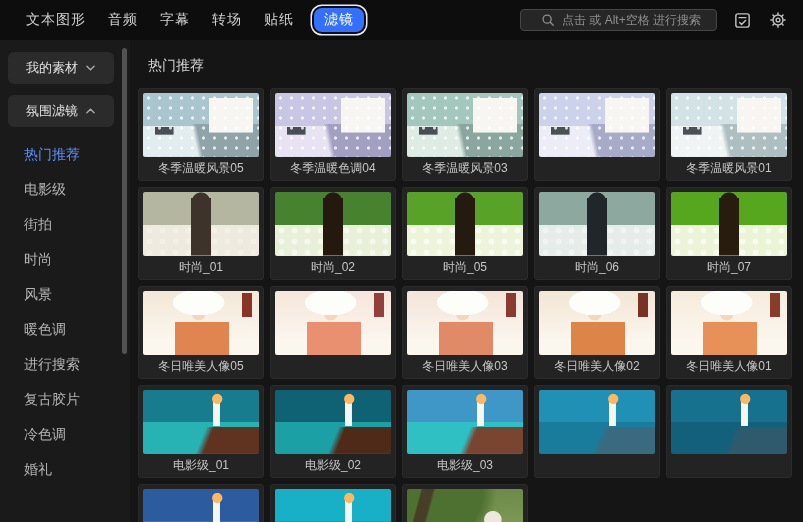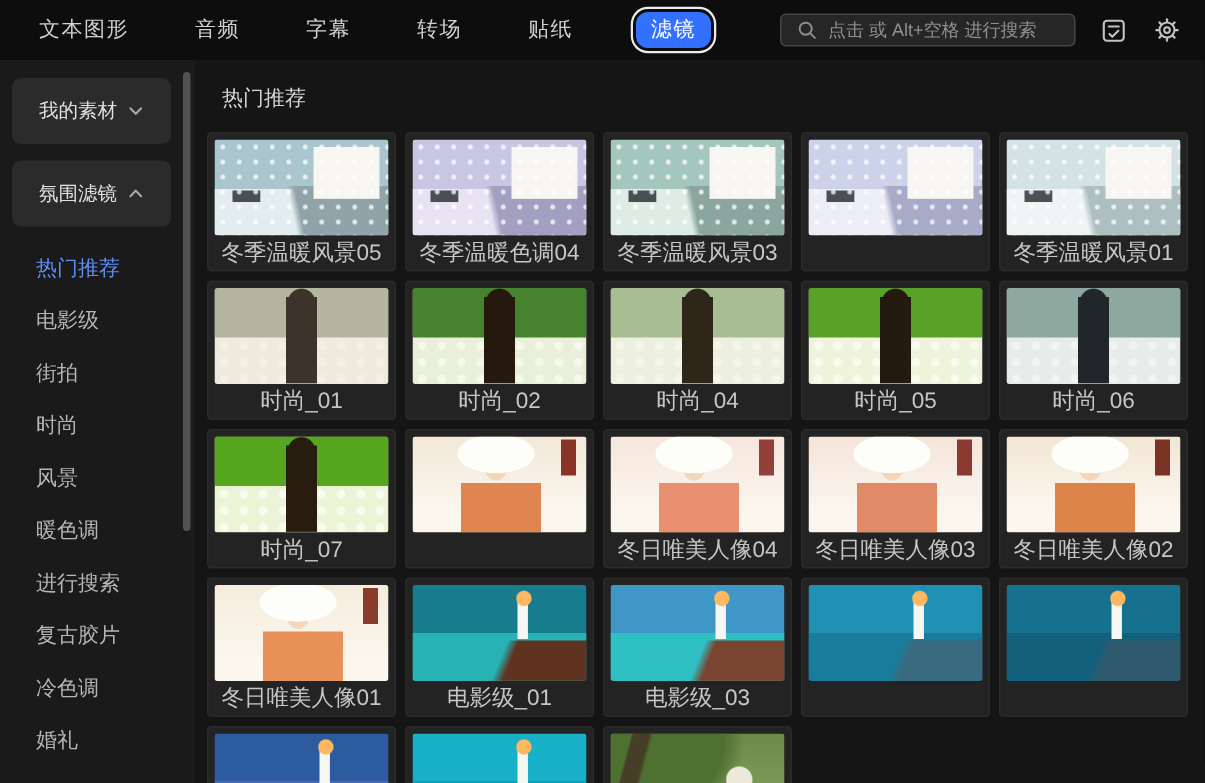--- a/index.html
+++ b/index.html
@@ -3,39 +3,39 @@
 <meta charset="utf-8">
 <style>
   * { margin:0; padding:0; box-sizing:border-box; }
   html,body { width:803px; height:522px; overflow:hidden; background:#0d0d0d;
     font-family:"Liberation Sans", sans-serif; }
   .app { position:relative; width:803px; height:522px; background:#151515; }
 
   
   .topbar { position:absolute; top:0; left:0; width:803px; height:40px;
     background:#0d0d0d; display:flex; align-items:center; }
-  .tabs { display:flex; align-items:center; gap:32px; padding-left:20px; }
+  .tabs { display:flex; align-items:center; gap:10px; padding-left:20px; }
   .tab { color:#cfcfcf; font-size:14px; letter-spacing:1px; cursor:pointer;
     padding:3px 6px; white-space:nowrap; }
   .tab.active { background:#3370ff; color:#ffffff; border-radius:8px; padding:3px 10px;
     box-shadow:0 0 0 2px #0d0d0d, 0 0 0 3.5px #ececec; margin:0 4px; }
   .topbar-right { margin-left:auto; display:flex; align-items:center; gap:14px;
     padding-right:14px; }
   .searchbox { display:flex; align-items:center; gap:7px; width:197px; height:22px;
-    background:#262626; border:1px solid #464646; border-radius:4px; padding:0 10px; }
+    background:#262626; border:1px solid #464646; border-radius:4px; padding:0 20px; }
   .searchbox input { flex:1; background:transparent; border:none; outline:none;
     color:#bdbdbd; font-size:12px; font-family:"Liberation Sans", sans-serif; }
   .searchbox input::placeholder { color:#8f8f8f; }
   .icon-btn { width:22px; height:22px; display:flex; align-items:center;
     justify-content:center; cursor:pointer; }
 
   
   .sidebar { position:absolute; top:40px; left:0; width:130px; height:482px;
     background:#1a1a1a; }
-  .side-pill { width:106px; height:44px; margin:0 0 0 8px; background:#2b2b2b;
+  .side-pill { width:106px; height:32px; margin:0 0 0 8px; background:#2b2b2b;
     border-radius:6px; display:flex; align-items:center; gap:8px; padding-left:18px;
     cursor:pointer; }
   .side-pill:first-child { margin-top:12px; }
   .side-pill + .side-pill { margin-top:11px; }
   .side-pill span { color:#e0e0e0; font-size:13px; white-space:nowrap; }
   .side-list { margin-top:10px; }
   .side-item { height:35px; display:flex; align-items:center; padding-left:24px;
     color:#b5b5b5; font-size:14px; cursor:pointer; white-space:nowrap; }
   .side-item.active { color:#5c8ef5; }
   .side-scroll { position:absolute; right:3px; top:8px; width:5px; height:306px;
@@ -44,21 +44,21 @@
   
   .main { position:absolute; top:40px; left:130px; width:673px; height:482px;
     background:#151515; overflow:hidden; }
   .section-title { color:#d4d4d4; font-size:14px; margin:17px 0 0 18px; }
   .grid { margin:13px 0 0 8px; display:grid; grid-template-columns:repeat(5,126px);
     grid-auto-rows:93px; gap:6px; }
   .card { background:#232323; border:1px solid #2b2b2b; border-radius:3px;
     padding:4px 4px 0 4px; cursor:pointer; display:flex; flex-direction:column; }
   .thumb { width:100%; height:64px; border-radius:2px; }
   .card-label { flex:1; display:flex; align-items:center; justify-content:center;
-    color:#c6c6c6; font-size:15px; white-space:nowrap; overflow:hidden; }
+    color:#c6c6c6; font-size:12px; white-space:nowrap; overflow:hidden; }
 
   
   .scene-winter-street { background:
     radial-gradient(circle, rgba(255,255,255,.75) 18%, transparent 26%) 0 0 / 11px 10px,
     linear-gradient(#f7f6f2,#f7f6f2) no-repeat right 8% top 18% / 38% 54%,
     repeating-linear-gradient(to right, rgba(82,62,44,.55) 0 2px, transparent 2px 8px)
       no-repeat right 10% top 36% / 30% 36%,
     linear-gradient(rgba(34,40,46,.8),rgba(34,40,46,.8)) no-repeat left 12% top 60% / 16% 12%,
     linear-gradient(78deg, transparent 45%, var(--c3) 49%) no-repeat left 0 bottom 0 / 100% 52%,
     linear-gradient(var(--c2),var(--c2)) no-repeat left 0 bottom 0 / 100% 48%,
@@ -207,47 +207,43 @@
     <div class="thumb scene-fashion" style="--c1: #b5b6a0; --c2: #eeeadf; --c3: #3d332a; --c4: #f4f0e4;"></div>
     <div class="card-label">时尚_01</div>
   </div>
 
   <div class="card">
     <div class="thumb scene-fashion" style="--c1: #47822e; --c2: #e9f0da; --c3: #25180f; --c4: #f6f8ea;"></div>
     <div class="card-label">时尚_02</div>
   </div>
 
 
-  <div class="card">
-    <div class="thumb scene-fashion" style="--c1: #a9bd92; --c2: #edf0e0; --c3: #2e2619; --c4: #f5f6ea;"></div>
-    <div class="card-label">时尚_04</div>
-  </div>
 
   <div class="card">
     <div class="thumb scene-fashion" style="--c1: #58a228; --c2: #eef4dc; --c3: #241a10; --c4: #f8fbee;"></div>
     <div class="card-label">时尚_05</div>
   </div>
 
   <div class="card">
     <div class="thumb scene-fashion" style="--c1: #8da89e; --c2: #e6ecea; --c3: #20262a; --c4: #f0f4f2;"></div>
     <div class="card-label">时尚_06</div>
   </div>
 
   <div class="card">
     <div class="thumb scene-fashion" style="--c1: #56a61e; --c2: #ecf4d8; --c3: #281c0e; --c4: #f8fcee;"></div>
     <div class="card-label">时尚_07</div>
   </div>
 
   <div class="card">
     <div class="thumb scene-winter-portrait" style="--c1: #f3e8d8; --c2: #e08550; --c3: #8a3428;"></div>
+    <div class="card-label">冬日唯美人像05</div>
   </div>
 
   <div class="card">
     <div class="thumb scene-winter-portrait" style="--c1: #f6e6dd; --c2: #e89070; --c3: #93403a;"></div>
-    <div class="card-label">冬日唯美人像04</div>
   </div>
 
   <div class="card">
     <div class="thumb scene-winter-portrait" style="--c1: #f4e4da; --c2: #e08a68; --c3: #8a3a30;"></div>
     <div class="card-label">冬日唯美人像03</div>
   </div>
 
   <div class="card">
     <div class="thumb scene-winter-portrait" style="--c1: #f2e6d4; --c2: #dd8448; --c3: #7a3224;"></div>
     <div class="card-label">冬日唯美人像02</div>
@@ -256,20 +252,24 @@
   <div class="card">
     <div class="thumb scene-winter-portrait" style="--c1: #f6ecdc; --c2: #e79058; --c3: #8a3c2a;"></div>
     <div class="card-label">冬日唯美人像01</div>
   </div>
 
   <div class="card">
     <div class="thumb scene-lighthouse" style="--c1: #177c8e; --c2: #27b2b4; --c3: #5f3320;"></div>
     <div class="card-label">电影级_01</div>
   </div>
 
+  <div class="card">
+    <div class="thumb scene-lighthouse" style="--c1: #0f6274; --c2: #1ba0a6; --c3: #4f2a18;"></div>
+    <div class="card-label">电影级_02</div>
+  </div>
 
   <div class="card">
     <div class="thumb scene-lighthouse" style="--c1: #3f97c8; --c2: #2fc0c4; --c3: #7a4530;"></div>
     <div class="card-label">电影级_03</div>
   </div>
 
   <div class="card">
     <div class="thumb scene-lighthouse" style="--c1: #2090b4; --c2: #1a7c9c; --c3: #3a6a80;"></div>
 
   </div>

